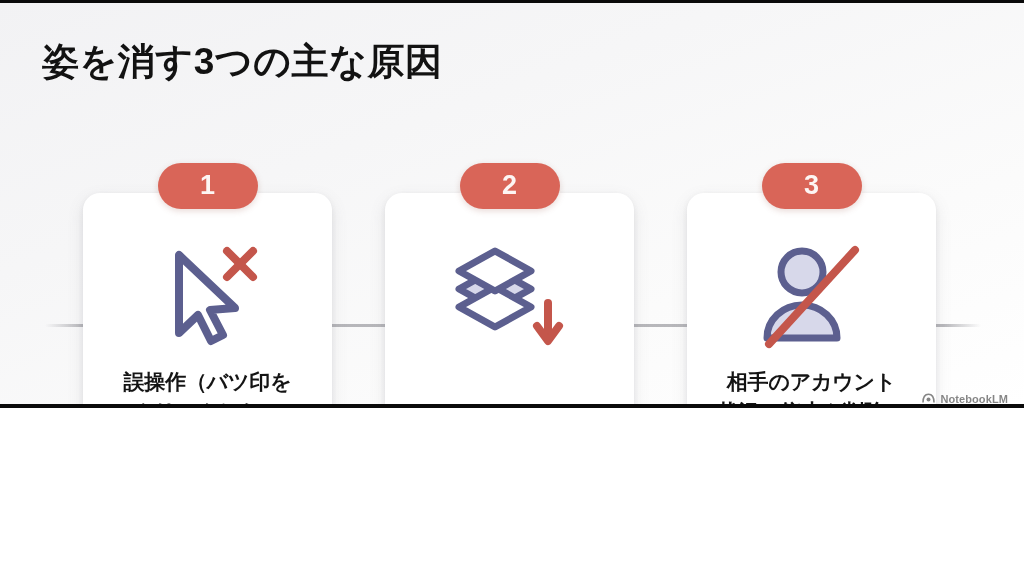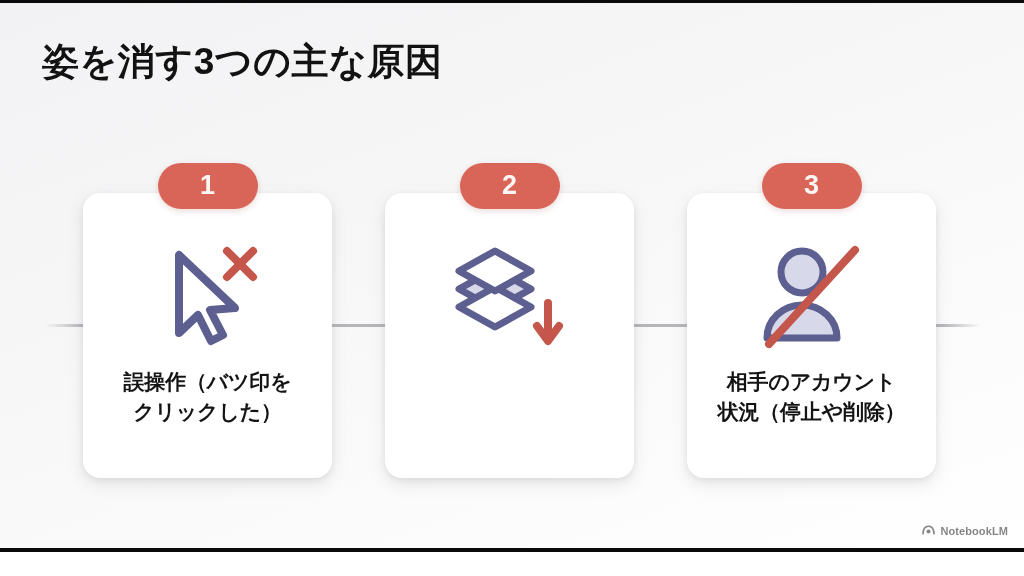--- a/index.html
+++ b/index.html
@@ -7,21 +7,21 @@
   html, body {
     width: 1024px;
     height: 576px;
     overflow: hidden;
     font-family: "Liberation Sans", "DejaVu Sans", sans-serif;
   }
 
   #slide {
     position: relative;
     width: 1024px;
-    height: 552px;
+    height: 408px;
     background: linear-gradient(160deg, #f2f2f4 0%, #f6f6f7 35%, #fbfbfb 70%, #ffffff 100%);
     overflow: hidden;
   }
 
   
   .letterbox {
     position: absolute;
     left: 0;
     width: 1024px;
     background: #0a0a0a;
@@ -118,21 +118,21 @@
     font-weight: bold;
     line-height: 1.42;
     color: #141414;
     letter-spacing: -0.2px;
   }
 
   
   #watermark {
     position: absolute;
     right: 16px;
-    bottom: 12px;
+    bottom: 0;
     display: flex;
     align-items: center;
     gap: 5px;
     opacity: 0.62;
     z-index: 30;
     margin-top: 16px;
   }
   #watermark .wm-text {
     font-size: 11px;
     font-weight: bold;

